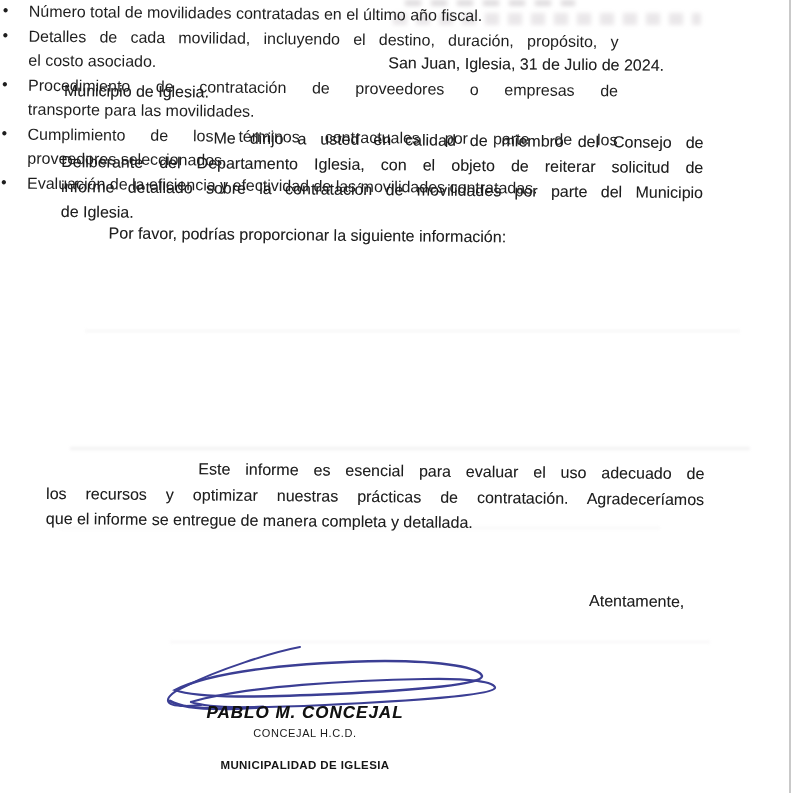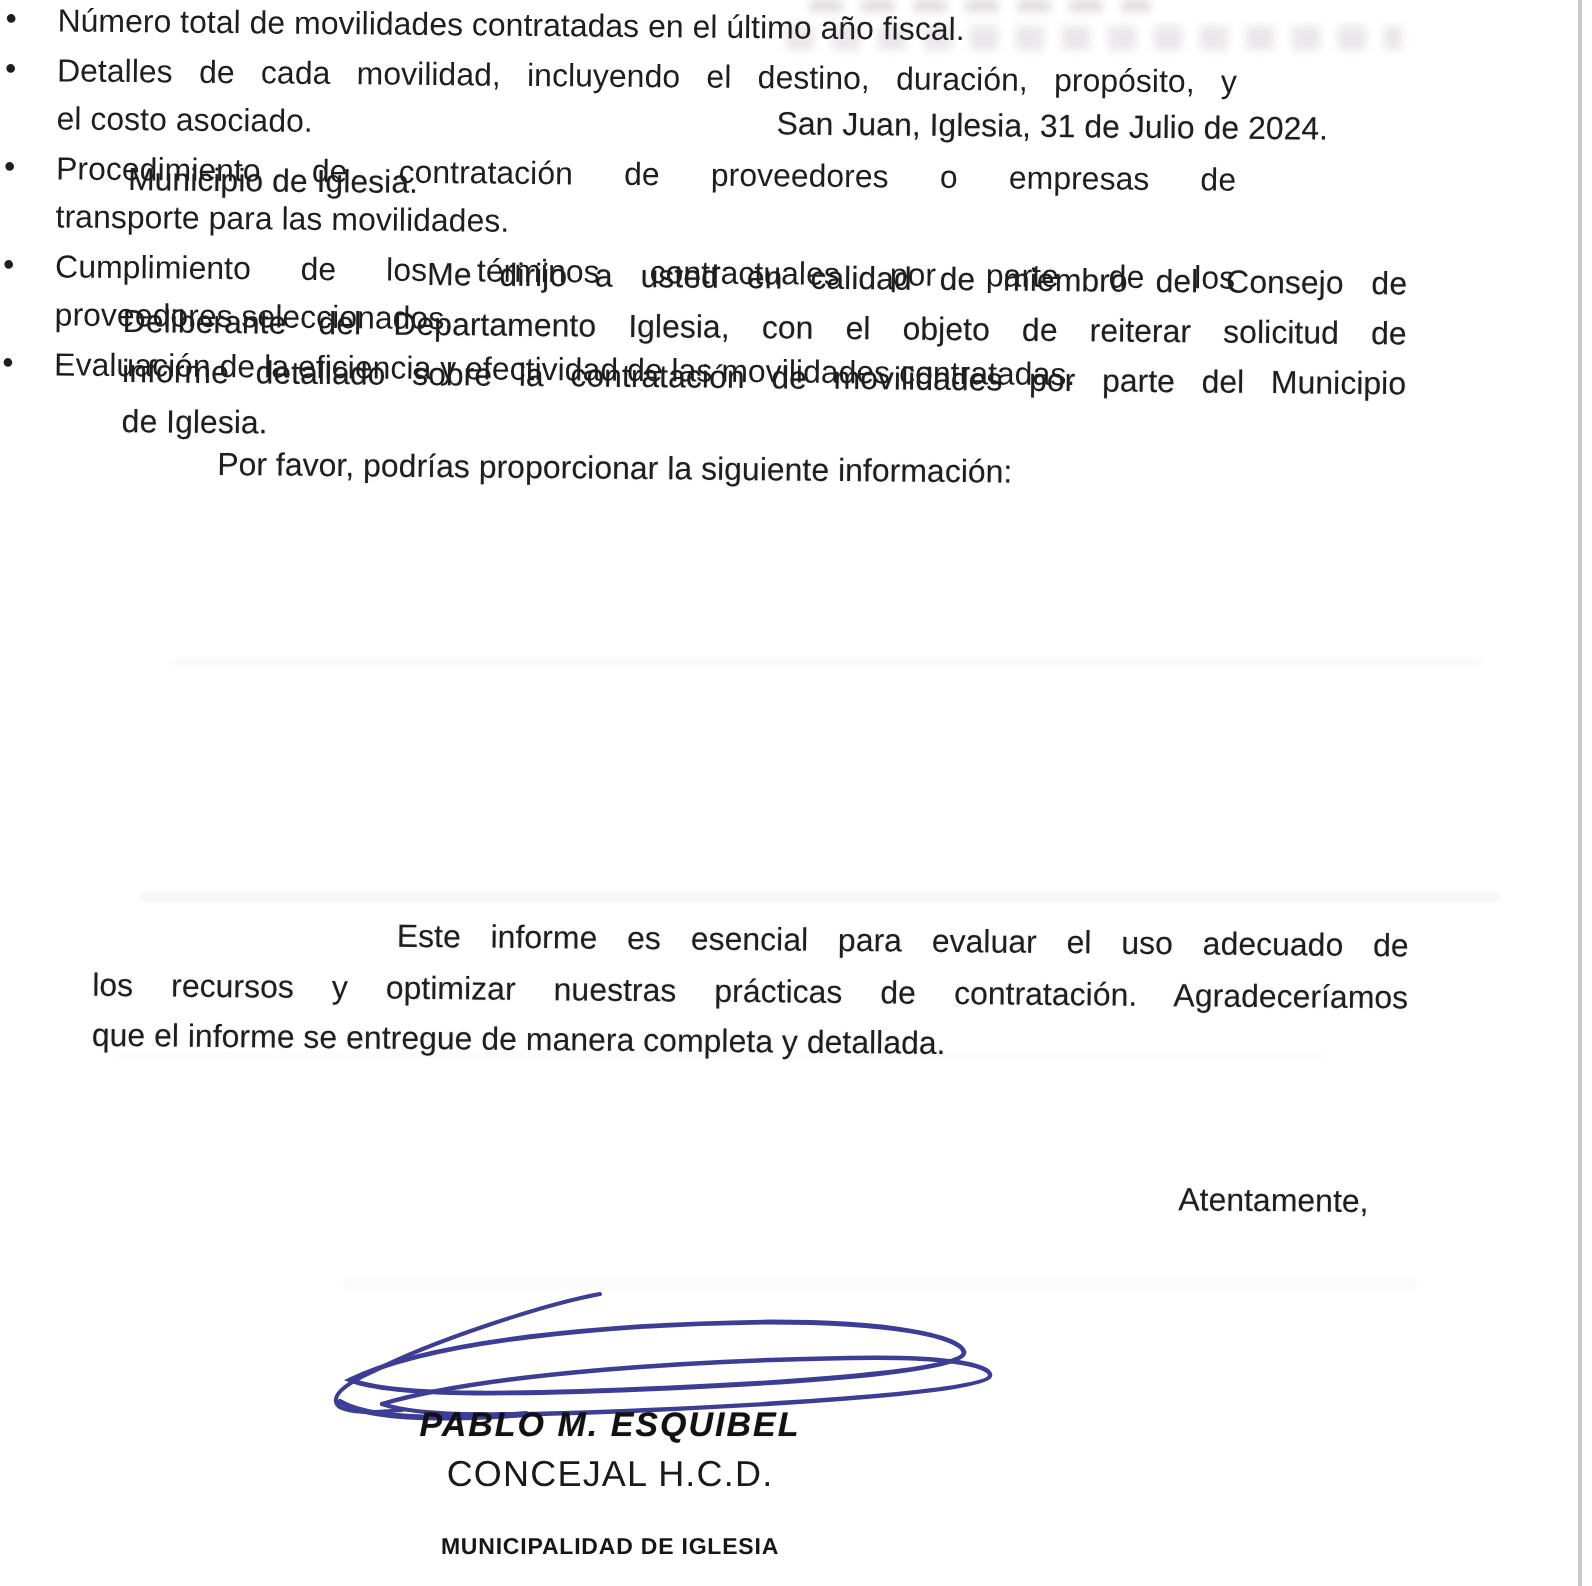--- a/index.html
+++ b/index.html
@@ -37,21 +37,21 @@
   .blist li { position:relative; padding-left:28px; line-height:24.5px; }
   .blist .dot { position:absolute; left:2px; top:-1px; font-size:16px; }
   .para2  { left:50px;  top:455px; width:658px; line-height:25.5px; }
   .close  { left:594px; top:583px;text-align:center; }
 
   
   .sig-svg { position:absolute; left:155px; top:643px; width:345px; height:70px; }
   .sig-id  { position:absolute; left:150px; top:703px; width:310px; text-align:center; }
   .sig-name { font-size:17px; font-weight:bold; font-style:italic; letter-spacing:1px;
               color:#111; text-shadow:0 0 0.6px rgba(0,0,0,.4); }
-  .sig-title { font-size:18px; margin-top:4px; letter-spacing:0.6px; color:#1a1a1a; }
+  .sig-title { font-size:11px; margin-top:4px; letter-spacing:0.6px; color:#1a1a1a; }
   .sig-org   { font-size:11.5px; font-weight:bold; margin-top:20px; letter-spacing:0.4px; color:#161616; }
 
   
   .edge-line { position:absolute; left:789px; top:0; width:2px; height:793px;
                background:#c9c9c9; }
   .smudge { position:absolute; filter:blur(2px); pointer-events:none; }
   .smudge-a { left:405px; top:0; width:170px; height:6px; opacity:.45;
               background:repeating-linear-gradient(90deg,#b9b3b8 0 16px, transparent 16px 26px); }
   .smudge-b { left:393px; top:13px; width:308px; height:12px; opacity:.35;
               background:repeating-linear-gradient(90deg,#c3bcc2 0 14px, transparent 14px 23px); }
@@ -125,18 +125,18 @@
   </div>
 
   <svg class="sig-svg" viewBox="0 0 345 70" fill="none" stroke-linecap="round">
     <path stroke-width="2" d="M145 4 C118 9, 62 27, 31 43 C20 48, 12 53, 13 58 C14 63, 26 64, 46 62" stroke="#3b3e94"></path>
     <path stroke-width="2.4" d="M20 47 C60 27, 150 19, 230 18 C290 18, 325 25, 327 33 C328 41, 268 47, 180 51 C110 54, 44 56, 20 47 Z" stroke="#3b3e94"></path>
     <path stroke-width="2.2" d="M36 59 C90 43, 200 37, 270 36 C315 35, 341 39, 340 45 C338 52, 258 58, 170 62 C102 65, 56 66, 36 59" stroke="#3b3e94"></path>
     <path stroke-width="3" d="M15 58 C30 67, 68 67, 108 64" stroke="#3b3e94"></path>
   </svg>
 
   <div class="sig-id">
-    <div class="sig-name">PABLO M. ESQUIBEL</div>
+    <div class="sig-name">PABLO M. CONCEJAL</div>
     <div class="sig-title">CONCEJAL H.C.D.</div>
     <div class="sig-org">MUNICIPALIDAD DE IGLESIA</div>
   </div>
 
 </div>
 
 </body></html>

